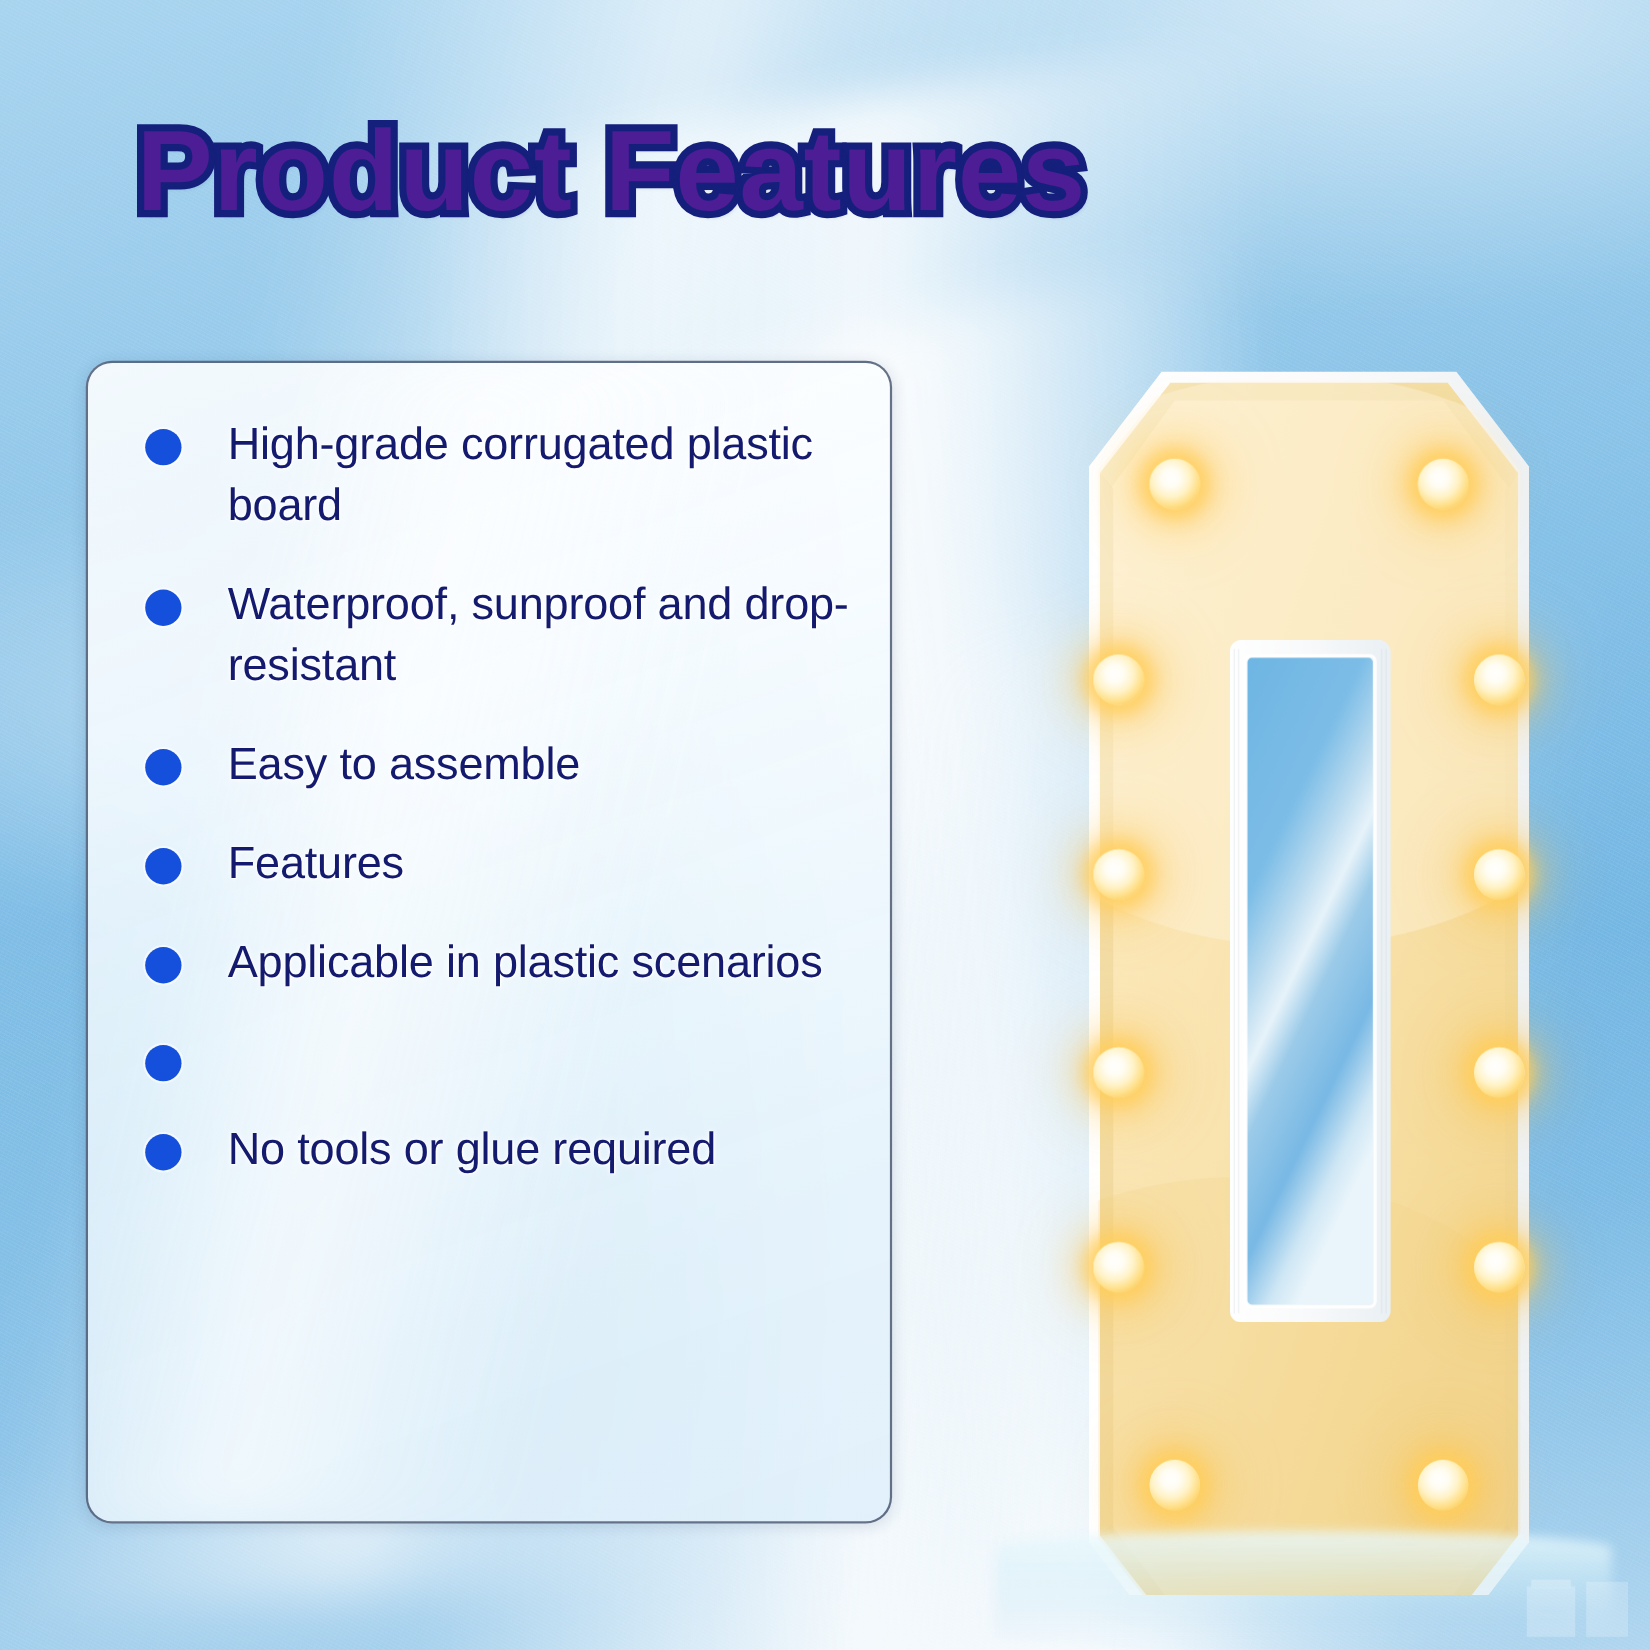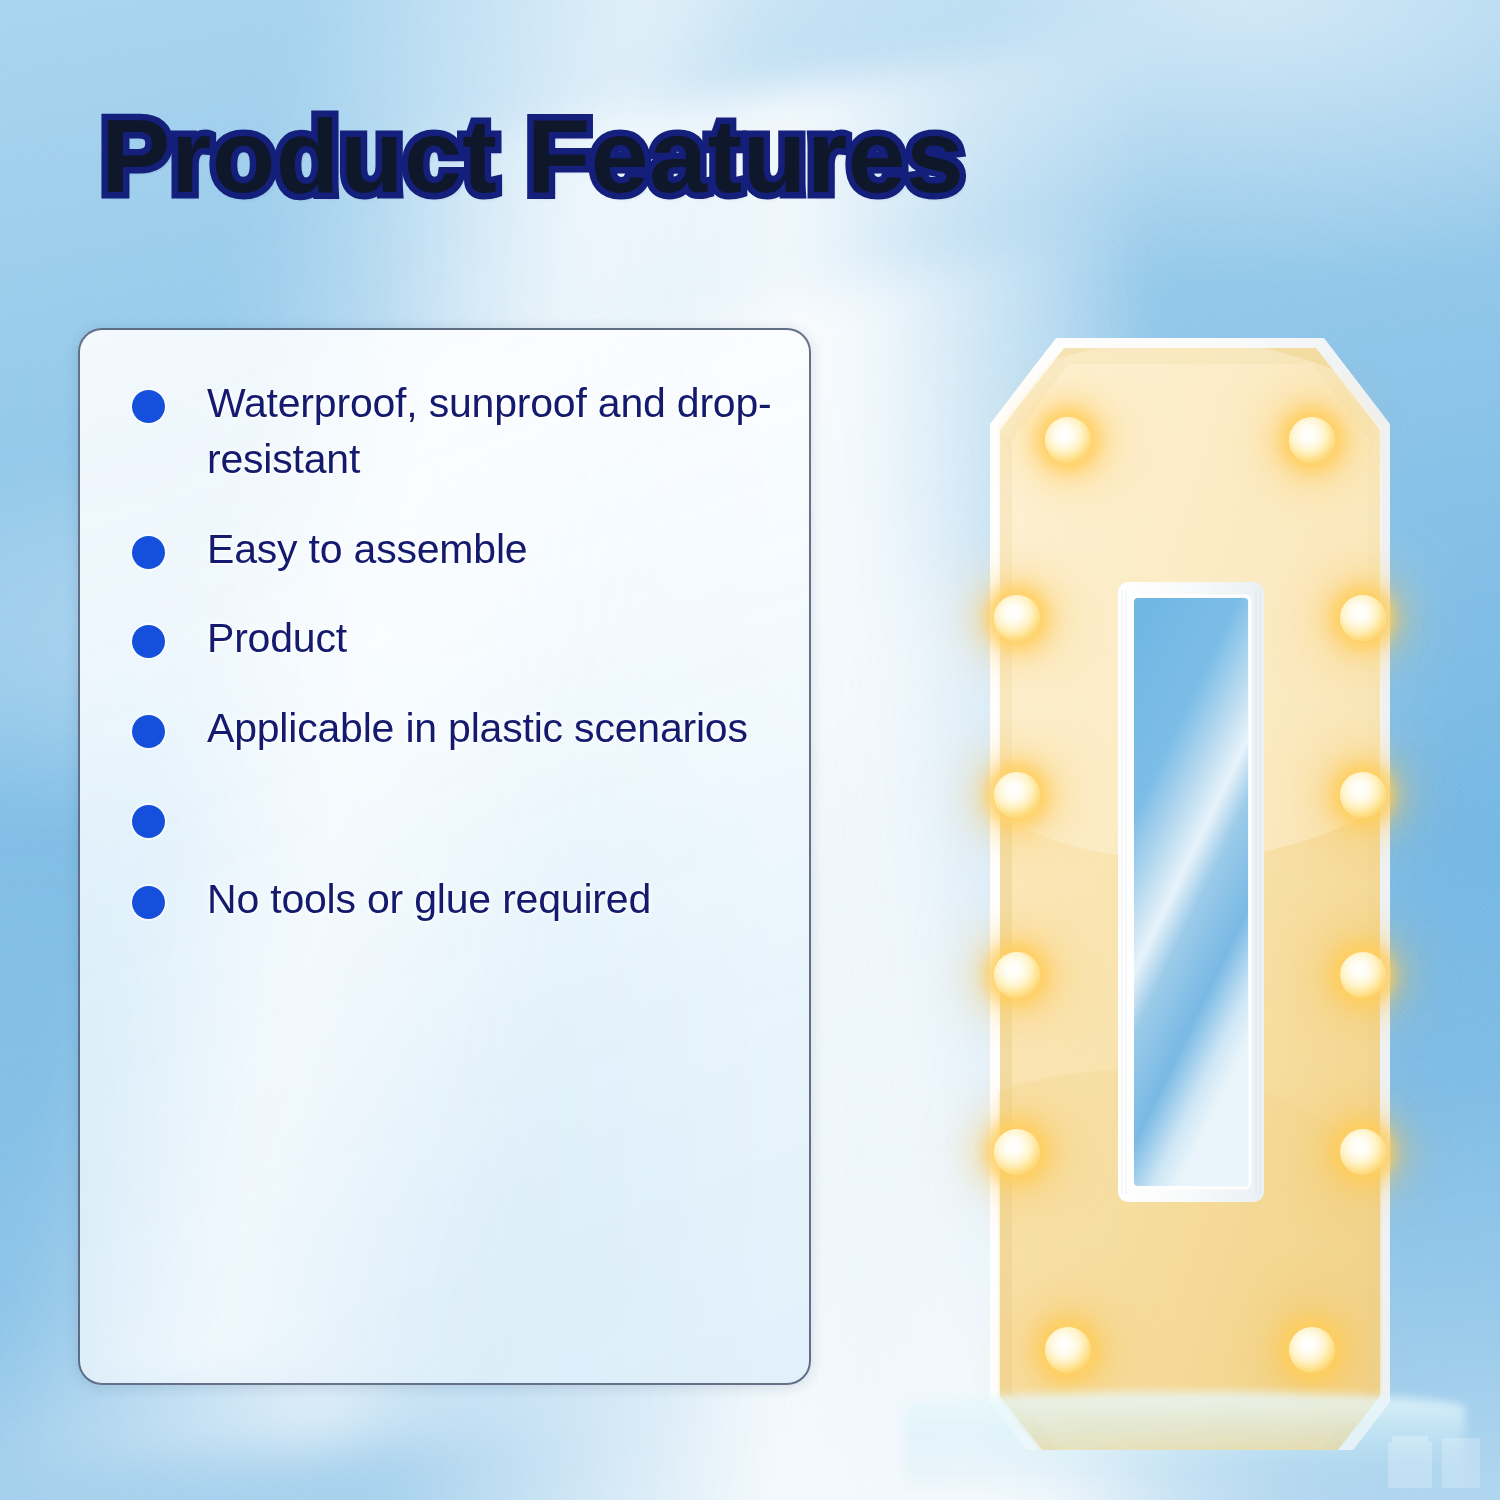--- a/index.html
+++ b/index.html
@@ -105,25 +105,25 @@
   .grain {
     opacity:.10;
     background-image:
       repeating-linear-gradient(27deg, rgba(255,255,255,.5) 0 1px, rgba(0,0,0,0) 1px 3px),
       repeating-linear-gradient(-63deg, rgba(255,255,255,.3) 0 1px, rgba(0,0,0,0) 1px 4px);
   }
 
   
   .title {
     position:absolute;
-    left:101px; top:104px;
+    left:124px; top:104px;
     font-size:104px;
     font-weight:bold;
     letter-spacing:.5px;
-    color:#0f172a;
+    color:#4c1d95;
     -webkit-text-stroke:13px #15207c;
     paint-order:stroke fill;
     text-shadow:3px 4px 5px rgba(20,32,120,.33);
     white-space:nowrap;
     line-height:1;
     text-align:center;
   }
 
   
   .card {
@@ -251,34 +251,38 @@
   <div class="bg-layer sheen4"></div>
   <div class="bg-layer grain"></div>
   <div class="bg-layer vignette-bottom"></div>
 
   <div class="title">Product Features</div>
 
   <div class="card">
     <div class="card-inner-sheen"></div>
     <ul class="feature-list">
 
+      <li class="feature-item">
+        <span class="bullet"></span>
+        <span class="feature-text">High-grade corrugated plastic board</span>
+      </li>
 
       <li class="feature-item">
         <span class="bullet"></span>
         <span class="feature-text">Waterproof, sunproof and drop-resistant</span>
       </li>
 
       <li class="feature-item">
         <span class="bullet"></span>
         <span class="feature-text">Easy to assemble</span>
       </li>
 
       <li class="feature-item">
         <span class="bullet"></span>
-        <span class="feature-text">Product</span>
+        <span class="feature-text">Features</span>
       </li>
 
       <li class="feature-item">
         <span class="bullet"></span>
         <span class="feature-text">Applicable in plastic scenarios</span>
       </li>
 
       <li class="feature-item">
         <span class="bullet"></span>
       </li>

